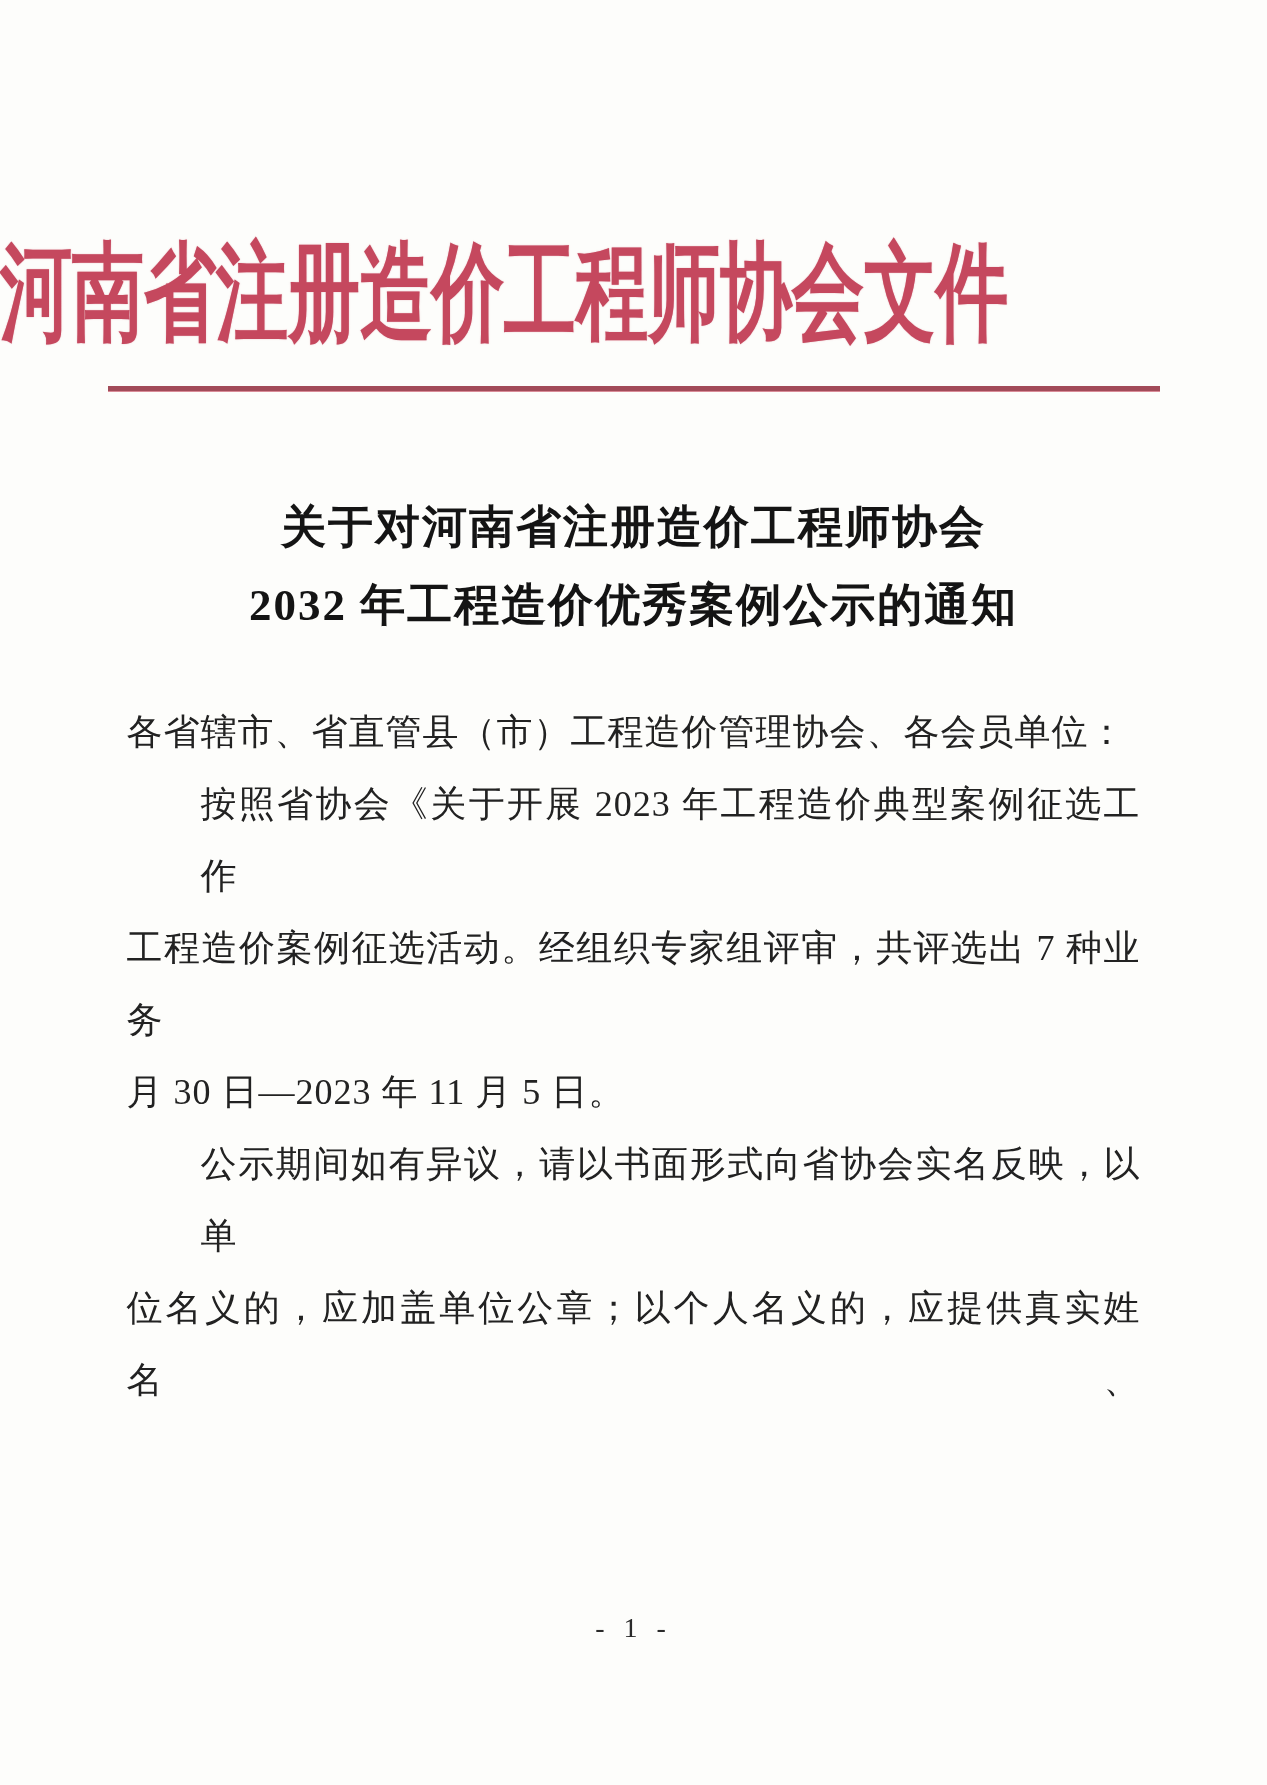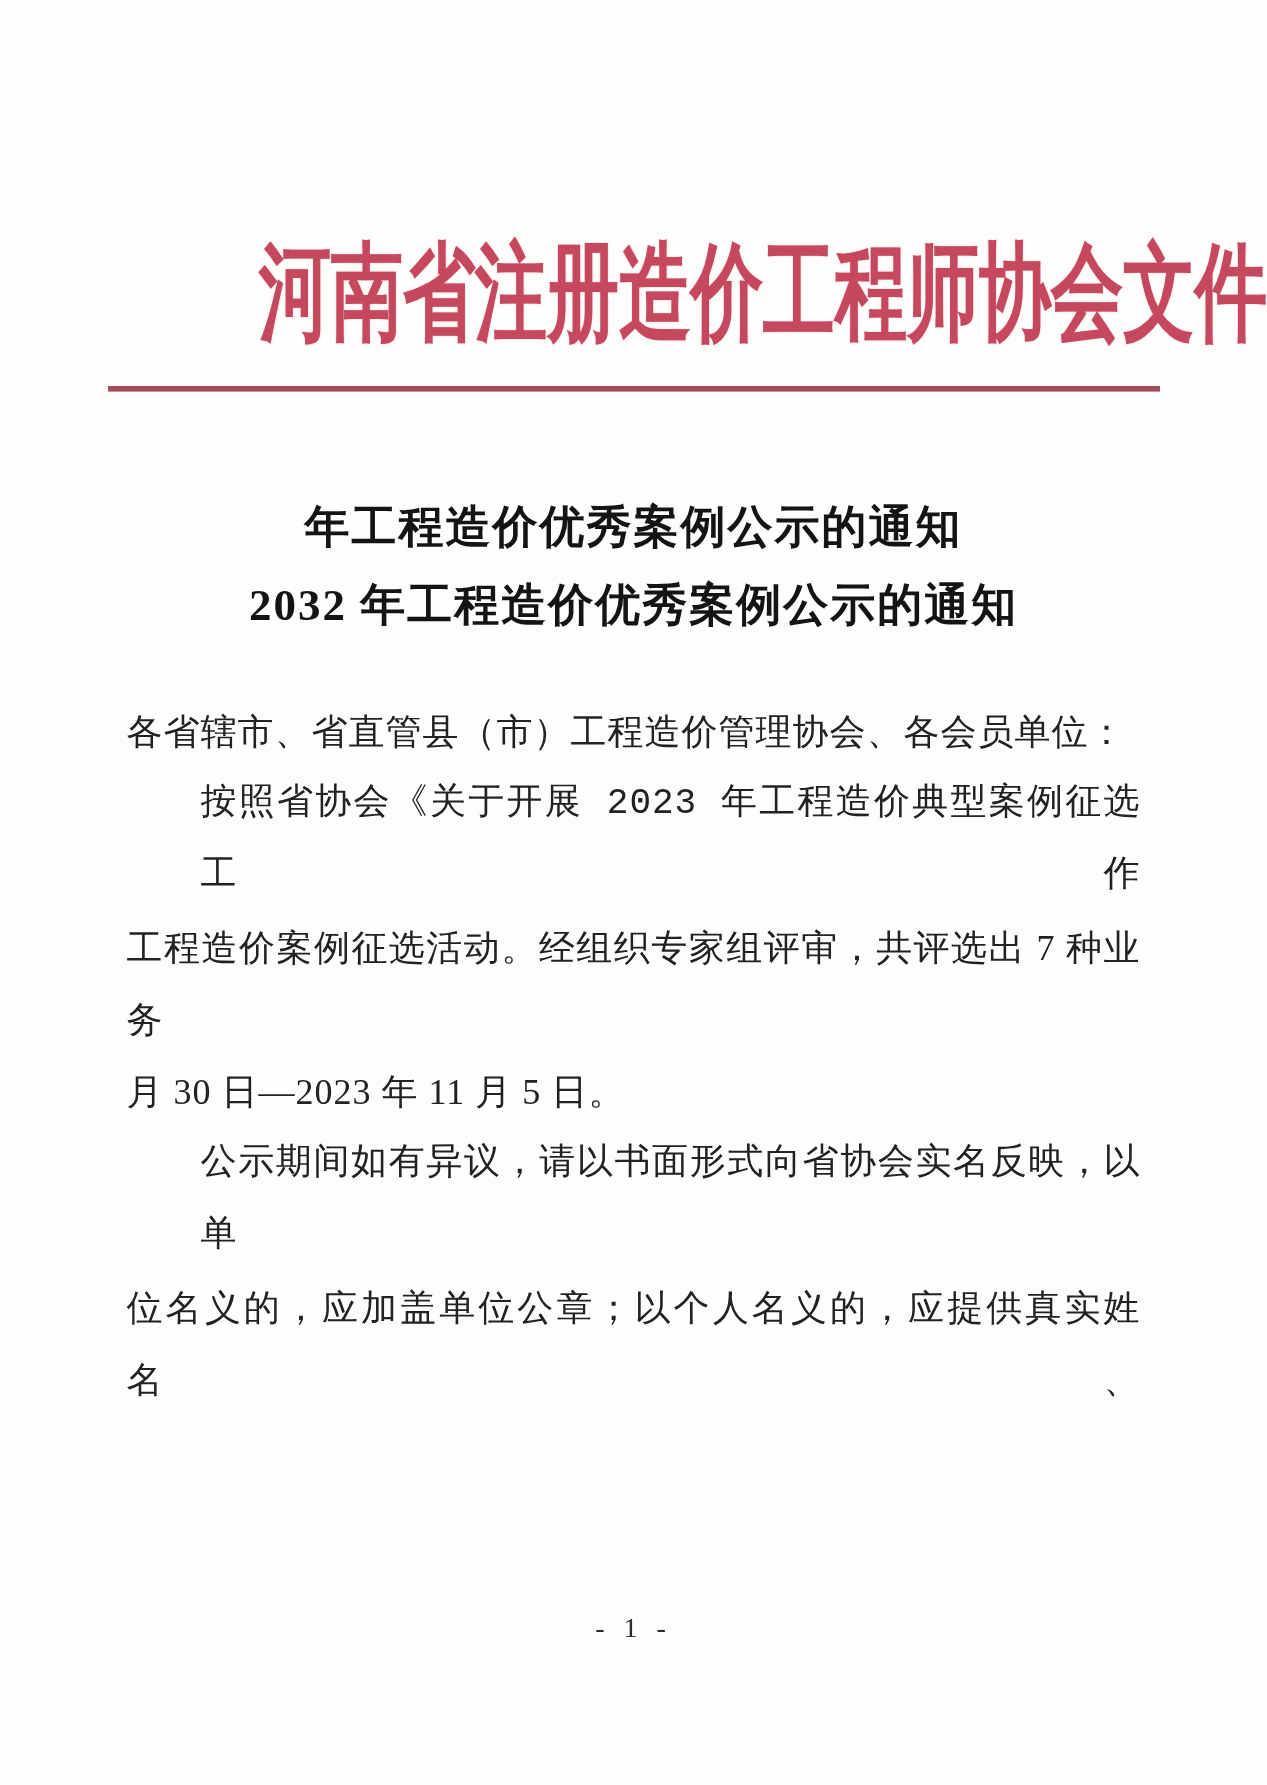--- a/index.html
+++ b/index.html
@@ -18,21 +18,21 @@
     overflow: hidden;
     color: #1c1c1c;
   }
 
   
   .letterhead {
     margin-top: 228px;
     height: 130px;
     display: flex;
     align-items: center;
-    justify-content: flex-end;
+    justify-content: flex-start;
   }
   .letterhead-text {
     display: inline-block;
     font-size: 72px;
     font-weight: bold;
     letter-spacing: 0px;
     color: #c5485e;
     white-space: nowrap;
     transform: scaleY(1.48);
     transform-origin: center center;
@@ -80,21 +80,20 @@
   .body-line {
     white-space: nowrap;
   }
   .body-line.fill {
     white-space: normal;
     text-align: justify;
     text-align-last: justify;
   }
   .body-line.indent {
     padding-left: 74px;
-    font-family: Liberation Mono, monospace;
   }
 
   
   .page-number {
     position: absolute;
     left: 0;
     right: 0;
     top: 1612px;
     text-align: center;
     font-size: 28px;
@@ -108,21 +107,21 @@
 <div class="page">
 
   <div class="letterhead">
     <span class="letterhead-text">河南省注册造价工程师协会文件</span>
   </div>
 
 
   <div class="red-rule"></div>
 
   <div class="doc-title">
-    <div class="doc-title-line">年工程造价优秀案例公示的通知</div>
+    <div class="doc-title-line">关于对河南省注册造价工程师协会</div>
     <div class="doc-title-line">2032 年工程造价优秀案例公示的通知</div>
   </div>
 
   <div class="body-text">
     <div class="body-line">各省辖市、省直管县（市）工程造价管理协会、各会员单位：</div>
 
     <div class="body-line indent fill">按照省协会《关于开展 2023 年工程造价典型案例征选工作</div>
     <div class="body-line fill">工程造价案例征选活动。经组织专家组评审，共评选出 7 种业务</div>
     <div class="body-line">月 30 日—2023 年 11 月 5 日。</div>
 

